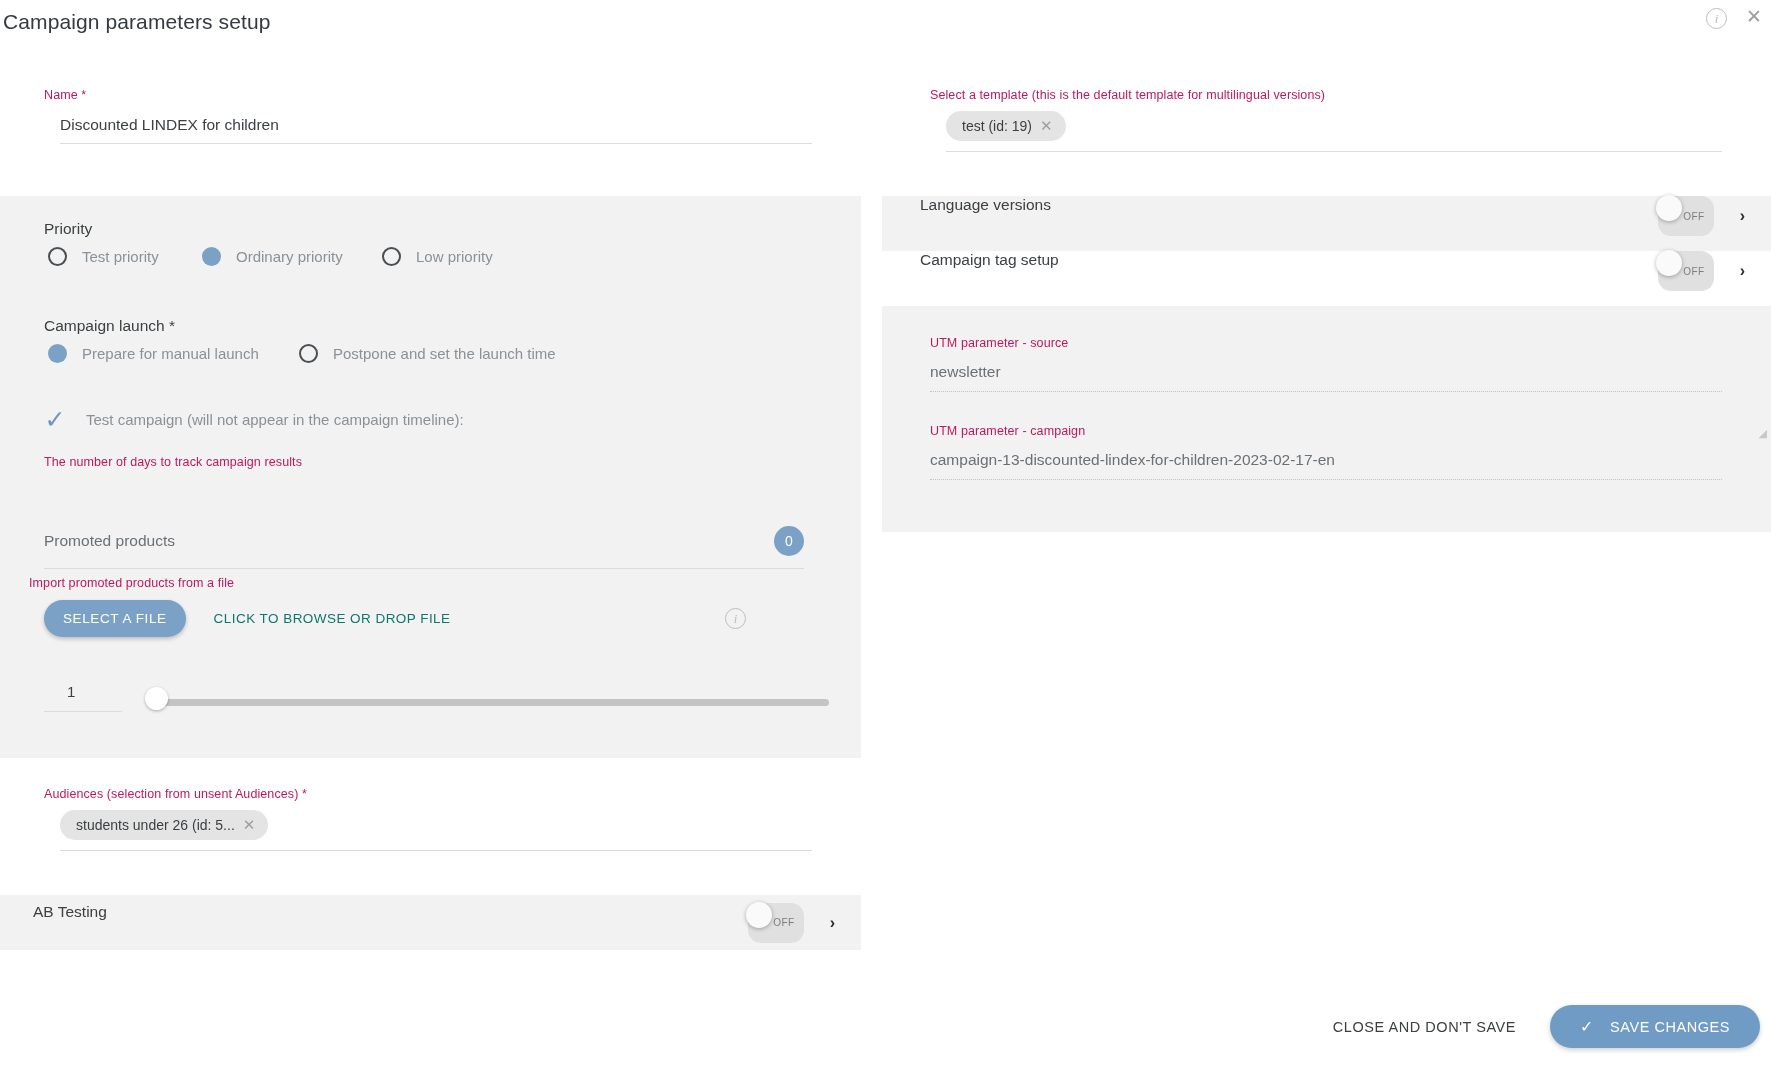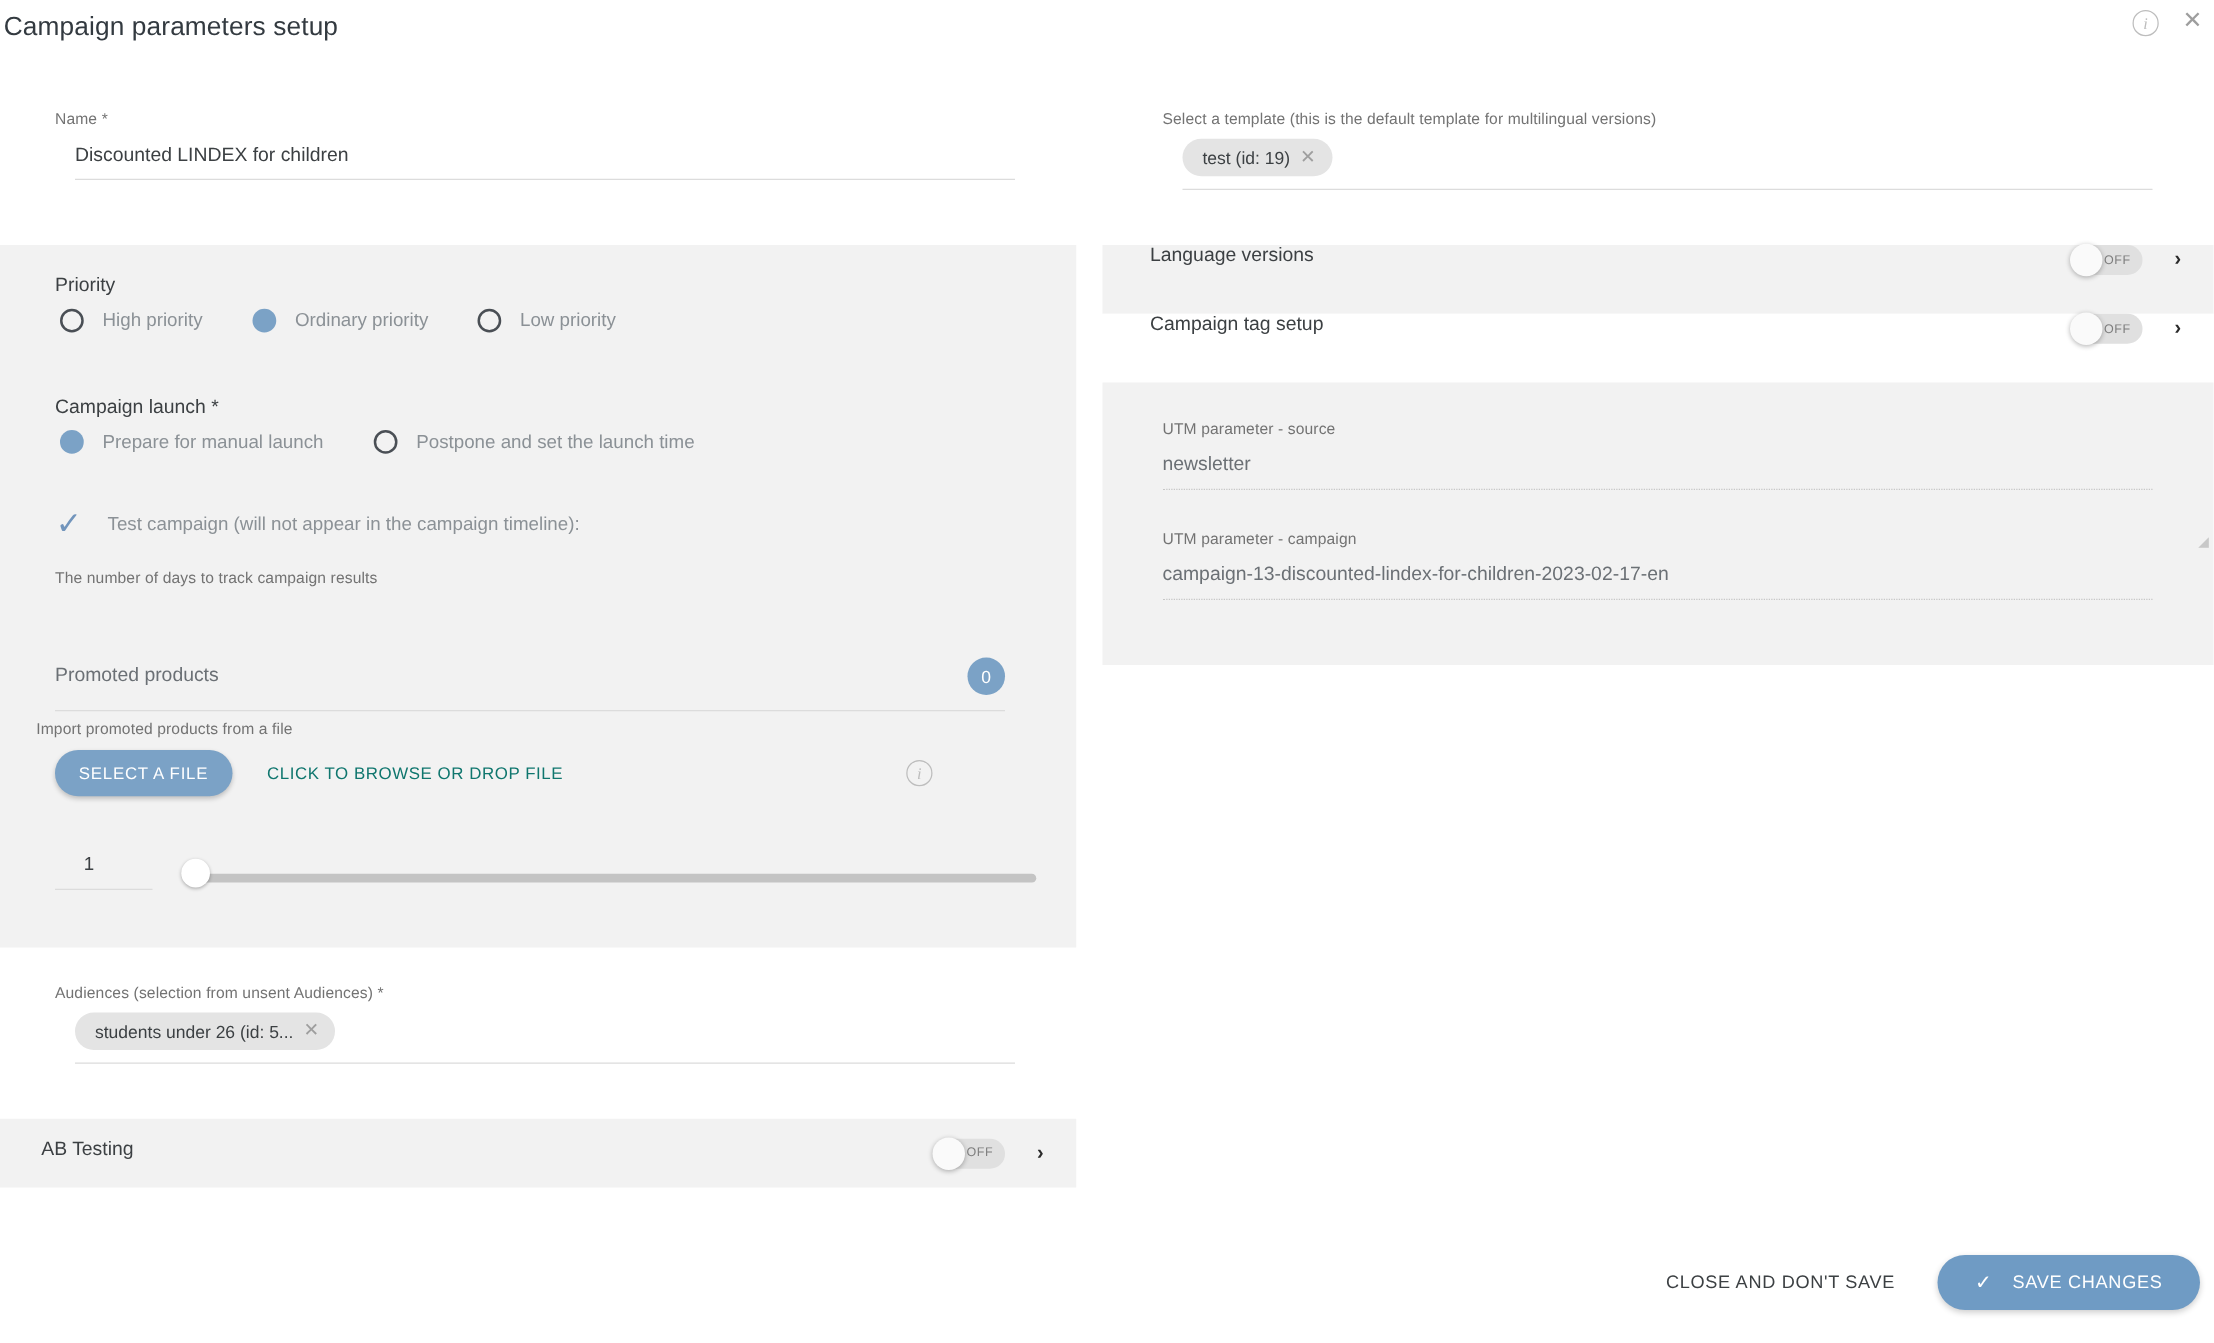--- a/index.html
+++ b/index.html
@@ -27,21 +27,21 @@
     display: flex; align-items: center; justify-content: center;
     cursor: pointer;
   }
   .close-x {
     width: 18px; height: 18px; color: #9e9e9e; font-size: 19px; line-height: 16px;
     display: flex; align-items: center; justify-content: center; cursor: pointer;
     font-family: "Liberation Sans", sans-serif; font-weight: 300;
   }
 
   
-  .f-label { font-size: 12.5px; color: #737373; letter-spacing: .1px; }
+  .f-label { font-size: 12.5px; color: #be185d; letter-spacing: .1px; }
   .f-value { font-size: 15.5px; color: #3c4043; }
   .f-underline { border-bottom: 1px solid #dcdcdc; margin-left: 16px; }
   .f-underline-dot { border-bottom: 1px dotted #c6c6c6; }
 
   
   .name-field { position: absolute; left: 44px; top: 88px; width: 768px; }
   .name-field .f-value { padding: 14px 0 9px 0; }
 
   .gray-panel-left {
     position: absolute; left: 0; top: 196px; width: 861px; height: 562px;
@@ -100,21 +100,21 @@
   }
   .chip .x { color: #9e9e9e; font-size: 15px; cursor: pointer; line-height: 12px; }
 
   .ab-panel {
     position: absolute; left: 0; top: 895px; width: 861px; height: 55px;
     background: #f2f2f2; display: flex; align-items: center;
   }
 
   
   .toggle {
-    position: relative; width: 56px; height: 24px; border-radius: 13px;
+    position: relative; width: 56px; height: 40px; border-radius: 13px;
     background: #e0e0e0; cursor: pointer; display: flex; align-items: center;
   }
   .toggle .knob {
     position: absolute; left: -2px; top: -1px; width: 26px; height: 26px;
     border-radius: 50%; background: #fafafa; box-shadow: 0 1px 4px rgba(0,0,0,.3);
   }
   .toggle .t-text {
     position: absolute; right: 9px; font-size: 10px; color: #7d7d7d; letter-spacing: .5px;
   }
   .chev { color: #2b2b2b; font-size: 16px; cursor: pointer; font-weight: 600; }
@@ -165,21 +165,21 @@
     <div class="f-label">Name *</div>
     <div class="f-value f-underline">Discounted LINDEX for children</div>
   </div>
 
   <div class="gray-panel-left">
 
     <div style="position:absolute;left:44px;top:24px;" class="sec-head">Priority</div>
     <div class="radio-row" style="position:absolute;left:48px;top:51px;">
       <div class="radio-item" style="width:154px;">
         <span class="radio"></span>
-        <span class="radio-label">High priority</span>
+        <span class="radio-label">Test priority</span>
       </div>
       <div class="radio-item" style="width:180px;">
         <span class="radio sel"></span>
         <span class="radio-label">Ordinary priority</span>
       </div>
       <div class="radio-item">
         <span class="radio"></span>
         <span class="radio-label">Low priority</span>
       </div>
     </div>

